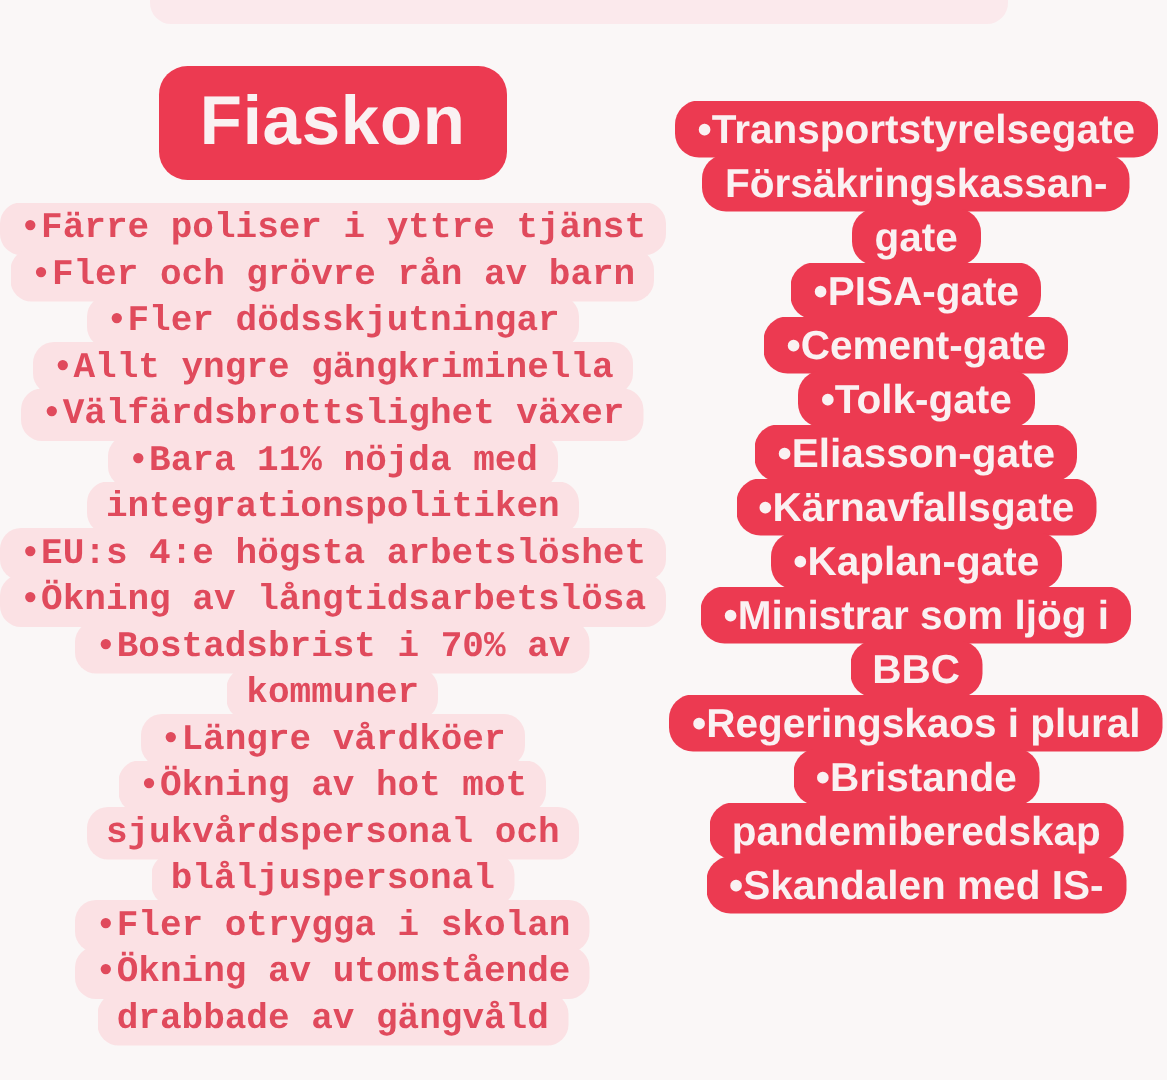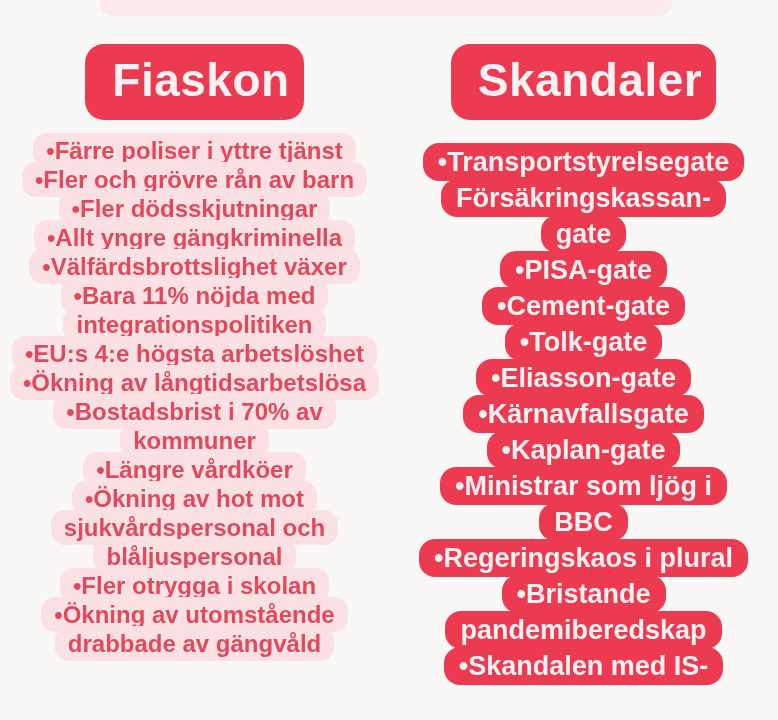--- a/index.html
+++ b/index.html
@@ -43,41 +43,42 @@
     padding-top: 44px;
   }
   .header-badge {
     display: inline-block;
     background: var(--accent-red);
     color: var(--white-text-color);
     font-size: 46px;
     font-weight: 800;
     letter-spacing: 0.5px;
     line-height: 1.0;
-    padding: 13px 14px 17px 27px;
+    padding: 13px 27px 17px 27px;
     border-radius: 19px;
   }
   .body {
     white-space: nowrap;
     font-weight: 700;
   }
   .hl {
     -webkit-box-decoration-break: clone;
     box-decoration-break: clone;
   }
   .left-body {
     margin-top: 16px;
     font-size: 24px;
     line-height: 29px;
   }
   .left-body .hl {
     background: var(--pink-highlight);
     color: var(--left-text-color);
     padding: 4px 13px;
     border-radius: 14px;
+    font-family: Liberation Mono, monospace;
   }
   .right-body {
     margin-top: 24px;
     font-size: 27px;
     line-height: 36px;
   }
   .right-body .hl {
     background: var(--accent-red);
     color: var(--white-text-color);
     padding: 4px 15px;
@@ -95,22 +96,19 @@
     <section class="column">
       <div class="header-badge">
         <span>Fiaskon</span>
       </div>
       <p class="body left-body">
         <span class="hl">•Färre poliser i yttre tjänst<br>•Fler och grövre rån av barn<br>•Fler dödsskjutningar<br>•Allt yngre gängkriminella<br>•Välfärdsbrottslighet växer<br>•Bara 11% nöjda med<br>integrationspolitiken<br>•EU:s 4:e högsta arbetslöshet<br>•Ökning av långtidsarbetslösa<br>•Bostadsbrist i 70% av<br>kommuner<br>•Längre vårdköer<br>•Ökning av hot mot<br>sjukvårdspersonal och<br>blåljuspersonal<br>•Fler otrygga i skolan<br>•Ökning av utomstående<br>drabbade av gängvåld</span>
       </p>
     </section>
 
     <section class="column">
-      <div class="header-badge">
-        <span>Skandaler</span>
-      </div>
       <p class="body right-body">
         <span class="hl">•Transportstyrelsegate<br>Försäkringskassan-<br>gate<br>•PISA-gate<br>•Cement-gate<br>•Tolk-gate<br>•Eliasson-gate<br>•Kärnavfallsgate<br>•Kaplan-gate<br>•Ministrar som ljög i<br>BBC<br>•Regeringskaos i plural<br>•Bristande<br>pandemiberedskap<br>•Skandalen med IS-</span>
       </p>
     </section>
 
   </div>
 </div>
 
 </body></html>

